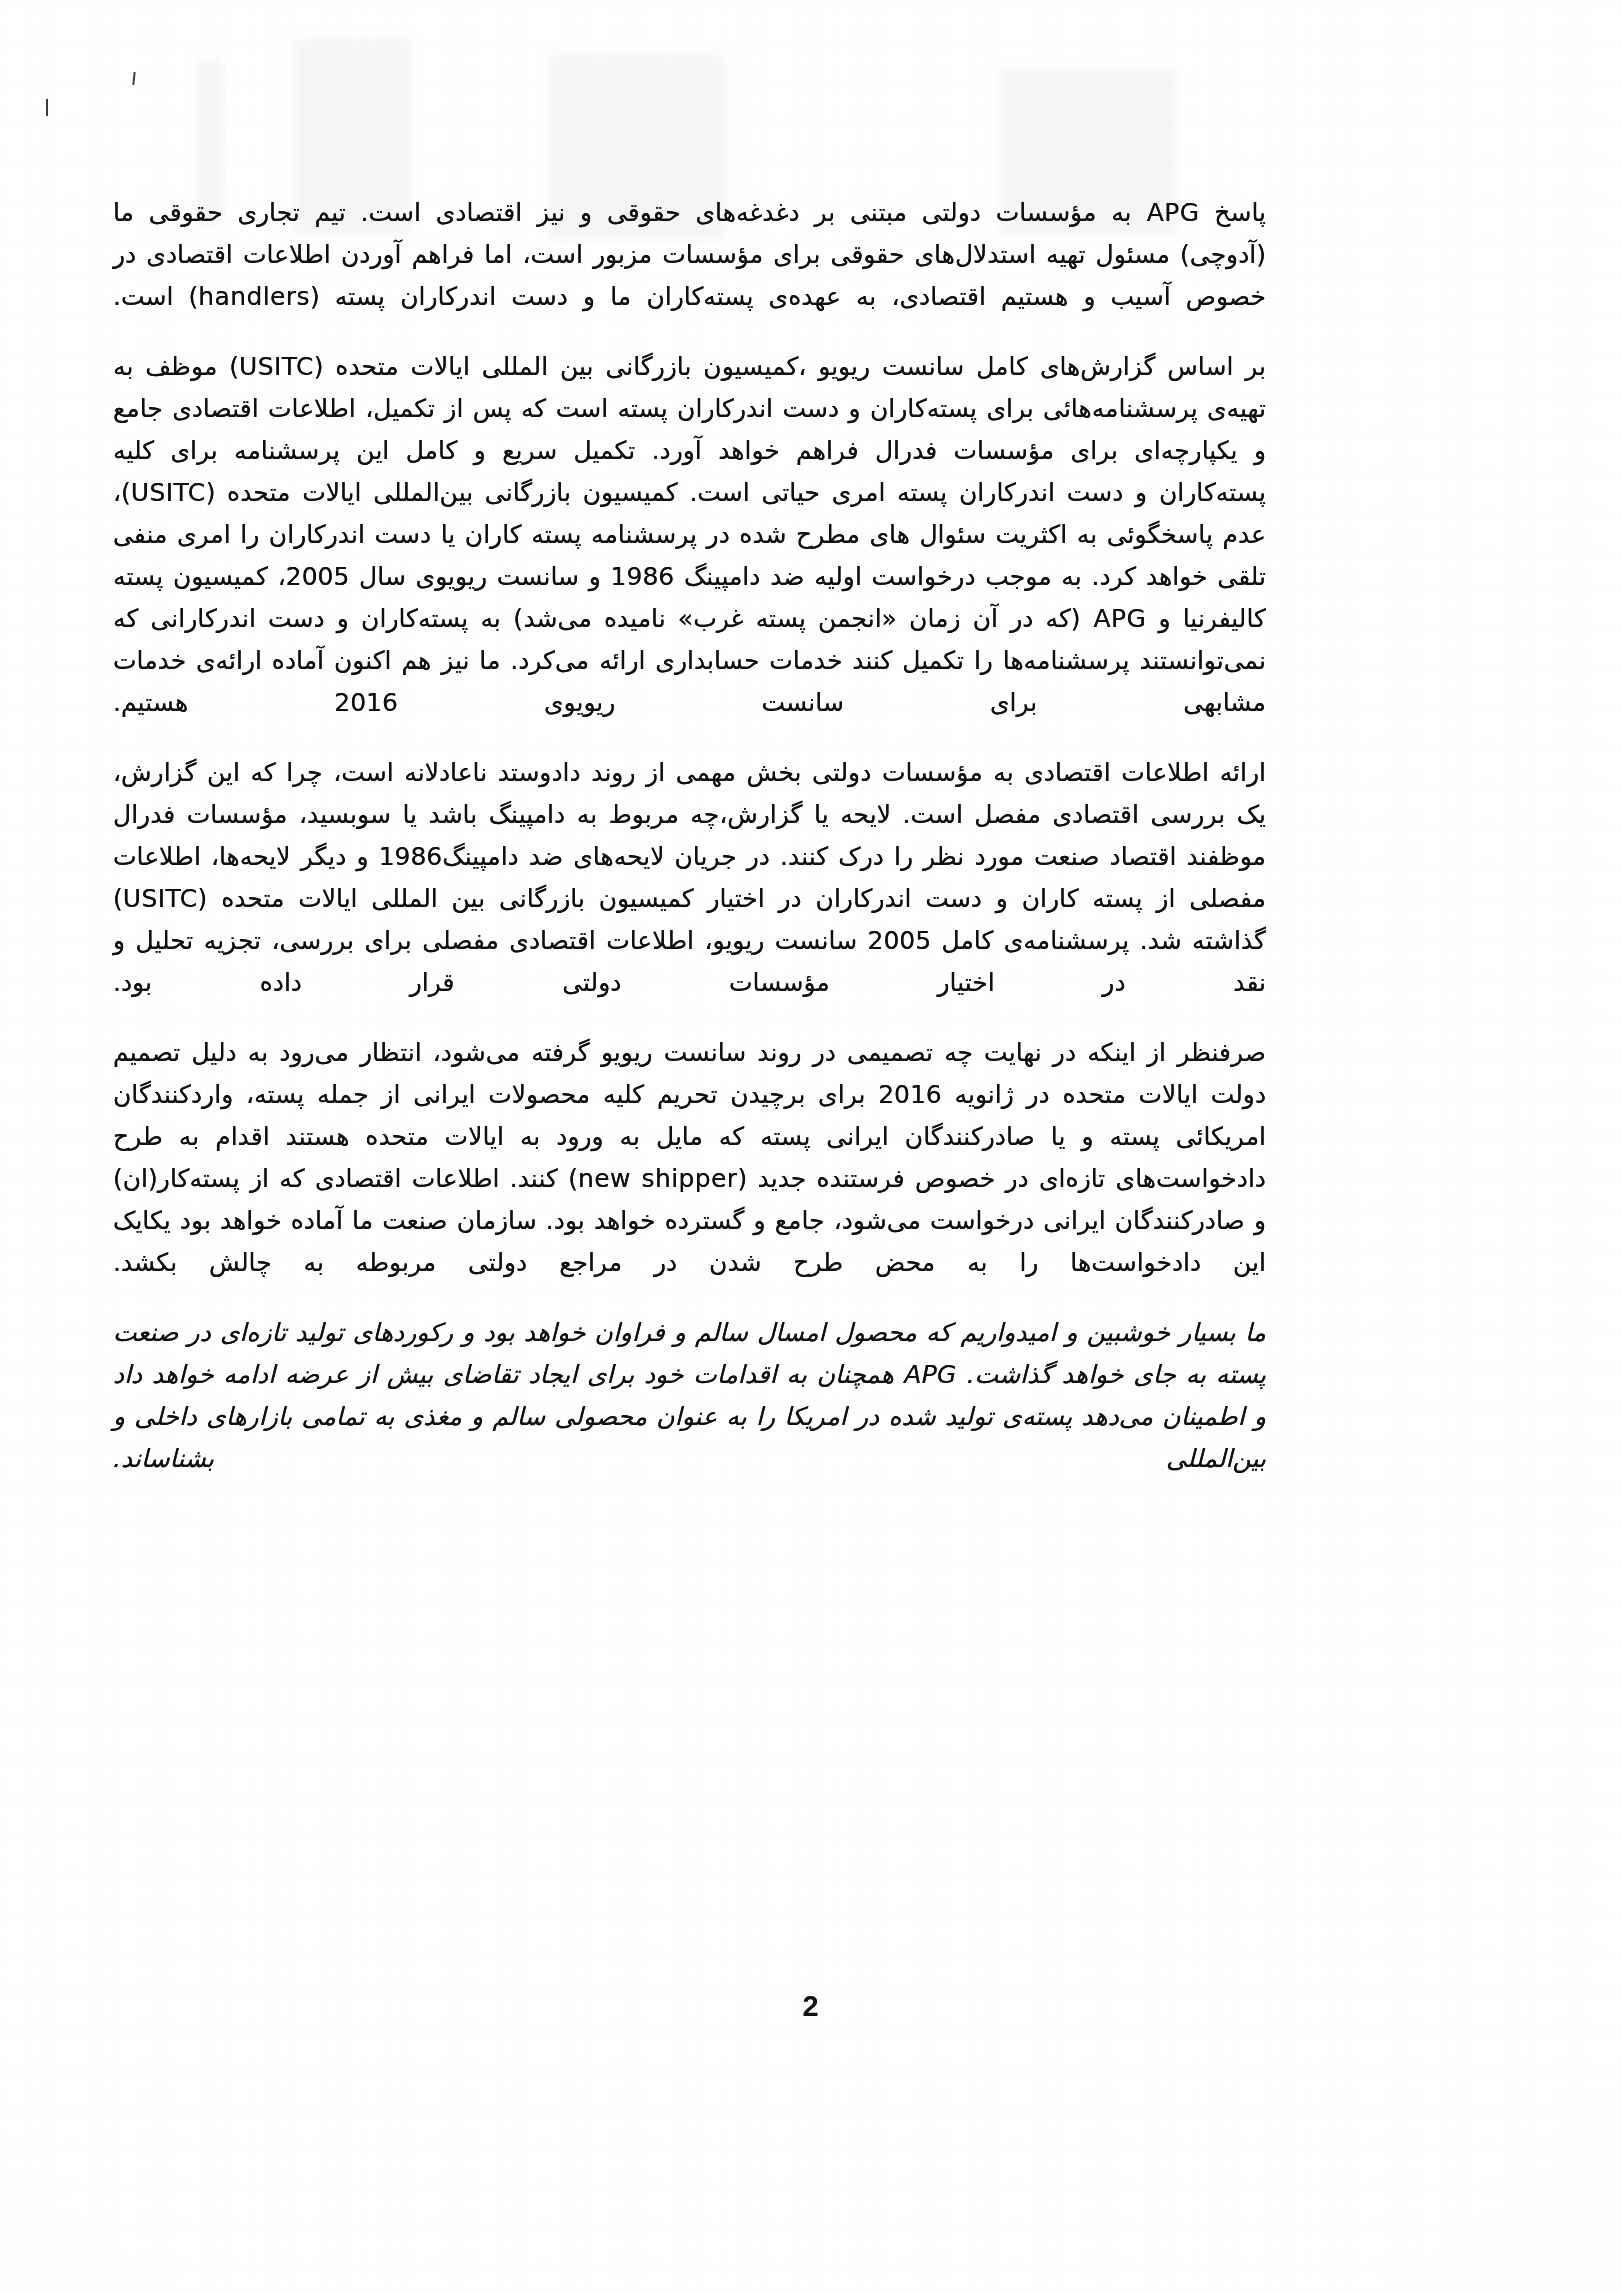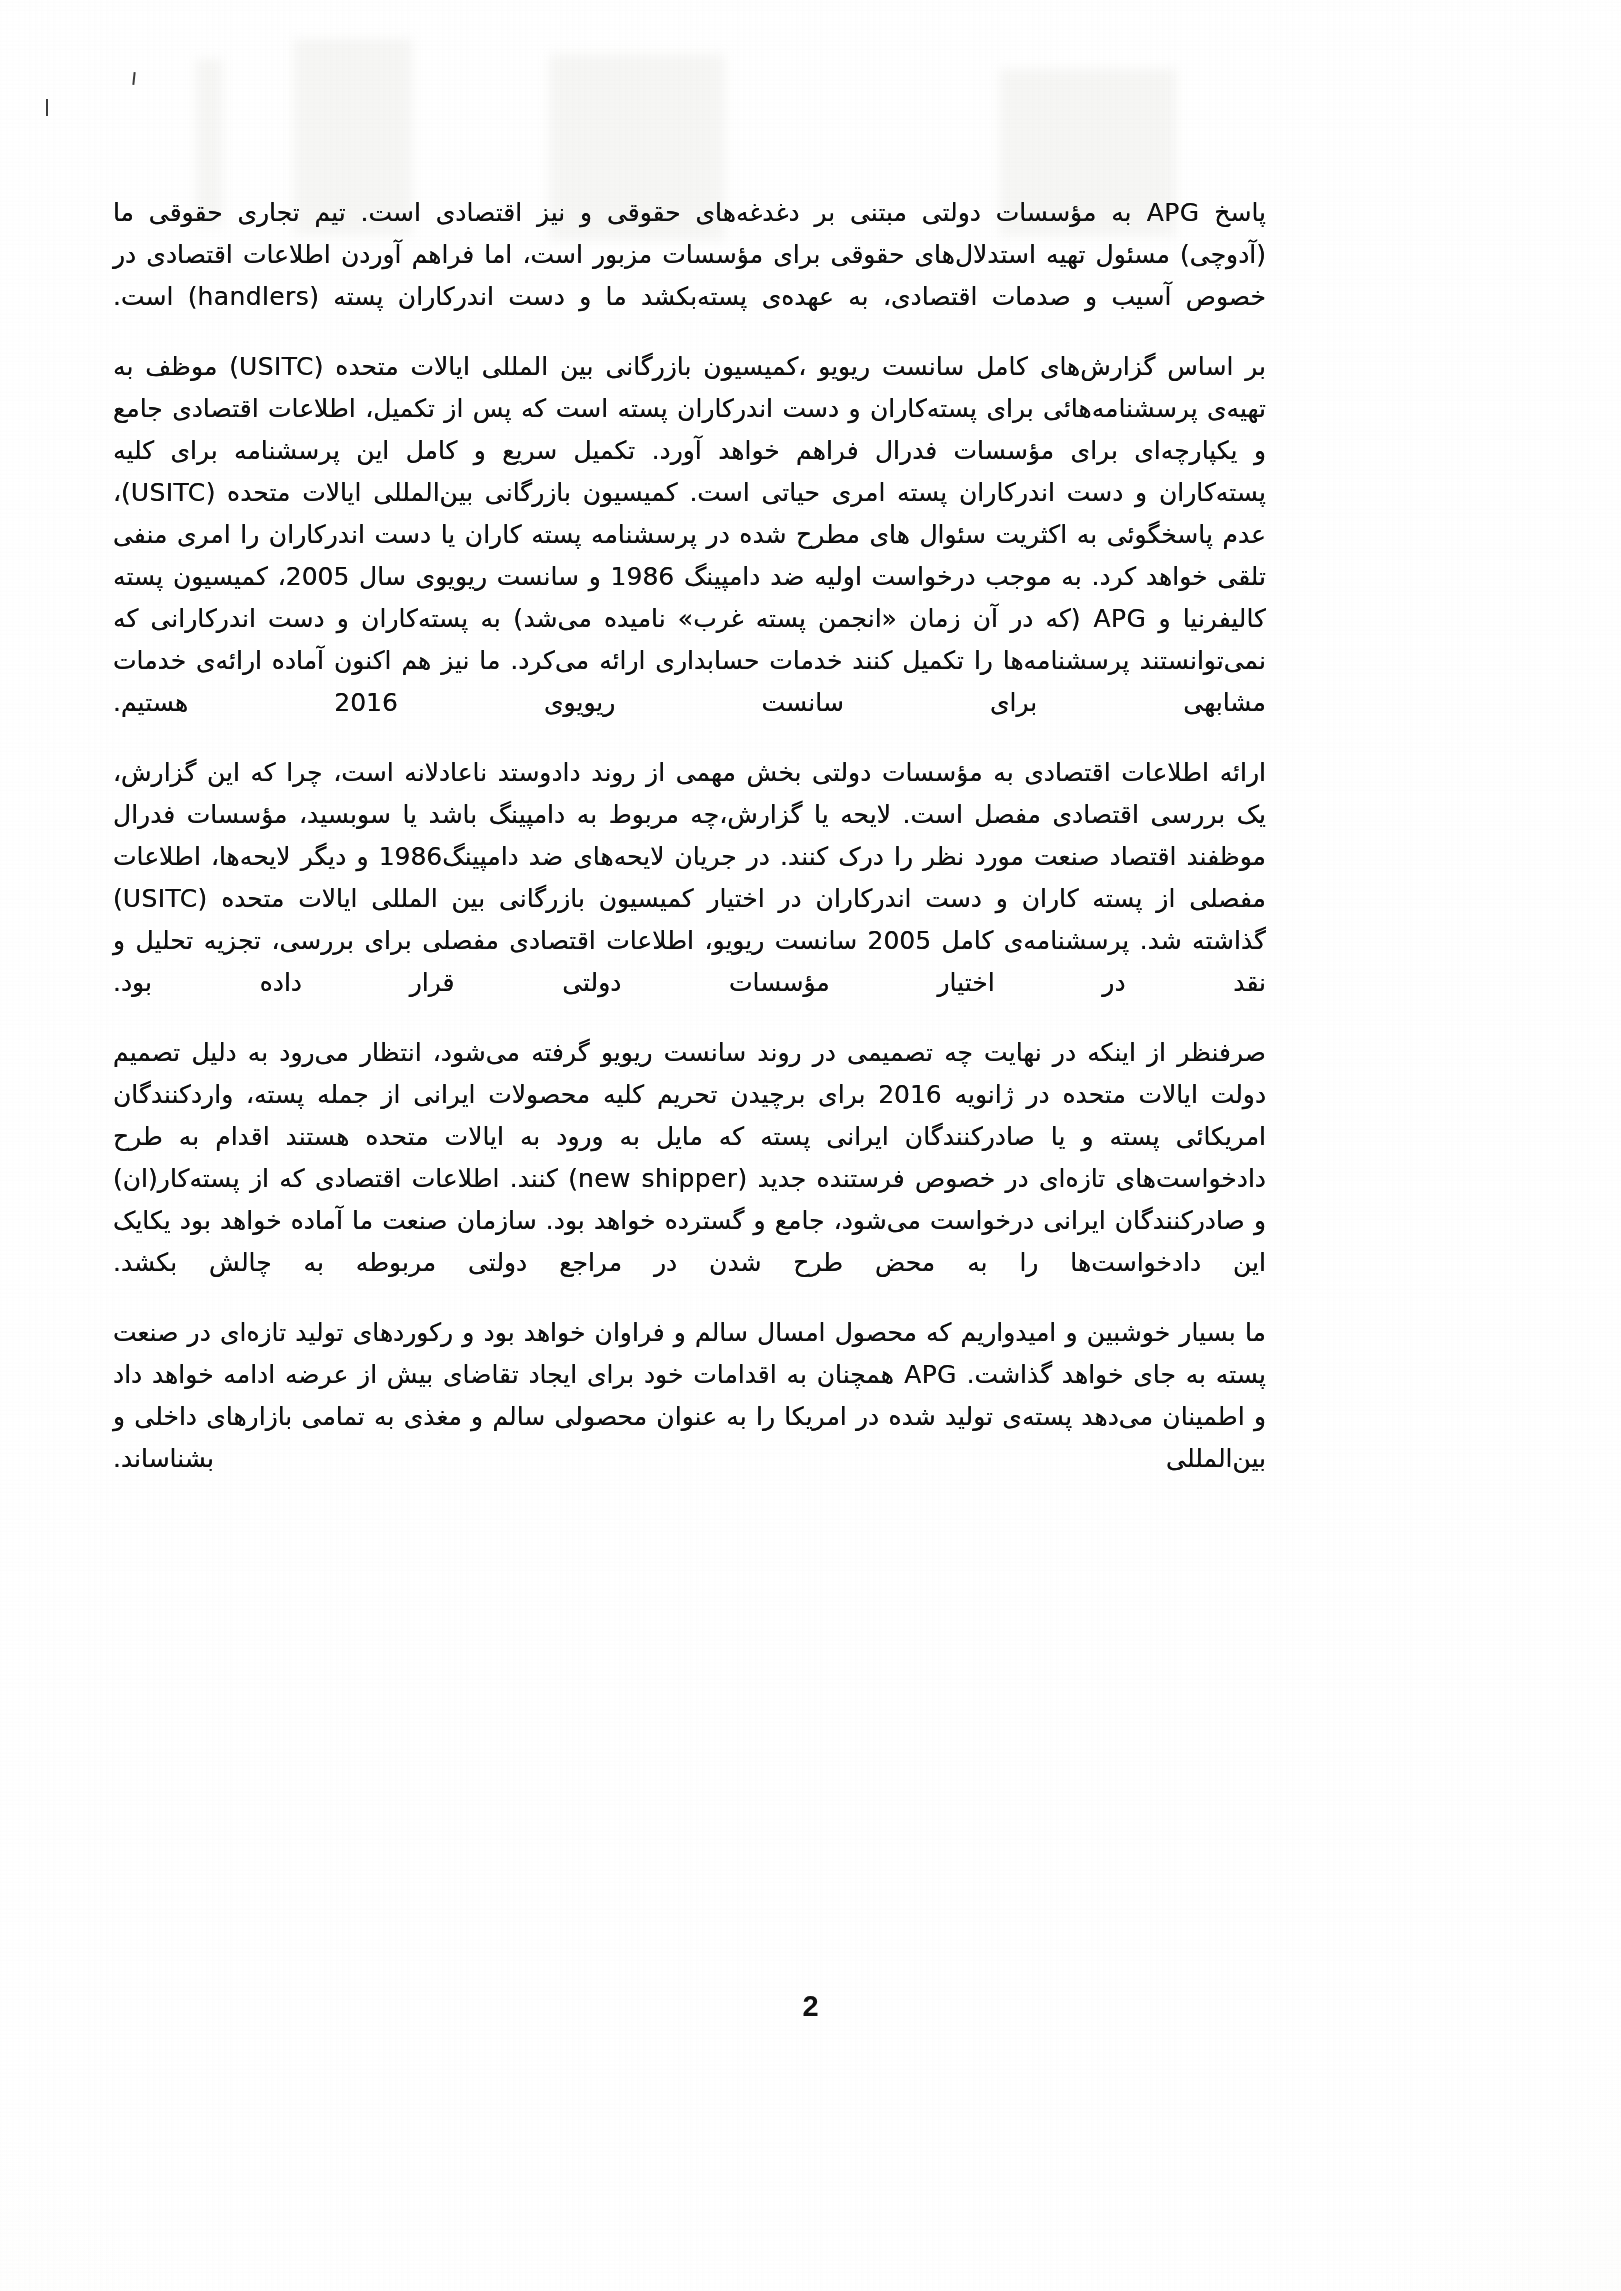--- a/index.html
+++ b/index.html
@@ -72,21 +72,21 @@
     -webkit-font-smoothing: none;
   }
 
   .para {
     margin: 0 0 28px 0;
     text-align: justify;
     text-align-last: justify;
     
     text-shadow: 0 0 0.4px rgba(0,0,0,0.85);
   }
-  .para:last-of-type { margin-bottom: 8px; }
+  .para:last-of-type { margin-bottom: 8px; font-style: italic; }
 
   .pagenum {
     position: absolute;
     left: 0;
     right: 0;
     top: 1990px;
     text-align: center;
     font-family: "Liberation Sans", "DejaVu Sans", sans-serif;
     font-size: 29px;
     font-weight: bold;
@@ -101,21 +101,21 @@
 
   <div class="scan-smudge smudge-a"></div>
   <div class="scan-smudge smudge-b"></div>
   <div class="scan-smudge smudge-c"></div>
   <div class="scan-smudge smudge-d"></div>
   <div class="tick tick-1"></div>
   <div class="tick tick-2"></div>
 
   <div class="textblock">
 
-    <p class="para" style="text-align-last: justify;">پاسخ APG به مؤسسات دولتی مبتنی بر دغدغه‌های حقوقی و نیز اقتصادی است. تیم تجاری حقوقی ما (آدوچی) مسئول تهیه استدلال‌های حقوقی برای مؤسسات مزبور است، اما فراهم آوردن اطلاعات اقتصادی در خصوص آسیب و صدمات اقتصادی، به عهده‌ی پسته‌بکشد ما و دست اندرکاران پسته (handlers) است.</p>
+    <p class="para" style="text-align-last: justify;">پاسخ APG به مؤسسات دولتی مبتنی بر دغدغه‌های حقوقی و نیز اقتصادی است. تیم تجاری حقوقی ما (آدوچی) مسئول تهیه استدلال‌های حقوقی برای مؤسسات مزبور است، اما فراهم آوردن اطلاعات اقتصادی در خصوص آسیب و هستیم اقتصادی، به عهده‌ی پسته‌کاران ما و دست اندرکاران پسته (handlers) است.</p>
 
     <p class="para" style="text-align-last: justify;">بر اساس گزارش‌های کامل سانست ریویو ،کمیسیون بازرگانی بین المللی ایالات متحده (USITC) موظف به تهیه‌ی پرسشنامه‌هائی برای پسته‌کاران و دست اندرکاران پسته است که پس از تکمیل، اطلاعات اقتصادی جامع و یکپارچه‌ای برای مؤسسات فدرال فراهم خواهد آورد. تکمیل سریع و کامل این پرسشنامه برای کلیه پسته‌کاران و دست اندرکاران پسته امری حیاتی است. کمیسیون بازرگانی بین‌المللی ایالات متحده (USITC)، عدم پاسخگوئی به اکثریت سئوال های مطرح شده در پرسشنامه پسته کاران یا دست اندرکاران را امری منفی تلقی خواهد کرد. به موجب درخواست اولیه ضد دامپینگ 1986 و سانست ریویوی سال 2005، کمیسیون پسته کالیفرنیا و APG (که در آن زمان «انجمن پسته غرب» نامیده می‌شد) به پسته‌کاران و دست اندرکارانی که نمی‌توانستند پرسشنامه‌ها را تکمیل کنند خدمات حسابداری ارائه می‌کرد. ما نیز هم اکنون آماده ارائه‌ی خدمات مشابهی برای سانست ریویوی 2016 هستیم.</p>
 
     <p class="para" style="text-align-last: justify;">ارائه اطلاعات اقتصادی به مؤسسات دولتی بخش مهمی از روند دادوستد ناعادلانه است، چرا که این گزارش، یک بررسی اقتصادی مفصل است. لایحه یا گزارش،چه مربوط به دامپینگ باشد یا سوبسید، مؤسسات فدرال موظفند اقتصاد صنعت مورد نظر را درک کنند. در جریان لایحه‌های ضد دامپینگ1986 و دیگر لایحه‌ها، اطلاعات مفصلی از پسته کاران و دست اندرکاران در اختیار کمیسیون بازرگانی بین المللی ایالات متحده (USITC) گذاشته شد. پرسشنامه‌ی کامل 2005 سانست ریویو، اطلاعات اقتصادی مفصلی برای بررسی، تجزیه تحلیل و نقد در اختیار مؤسسات دولتی قرار داده بود.</p>
 
     <p class="para" style="text-align-last: justify;">صرفنظر از اینکه در نهایت چه تصمیمی در روند سانست ریویو گرفته می‌شود، انتظار می‌رود به دلیل تصمیم دولت ایالات متحده در ژانویه 2016 برای برچیدن تحریم کلیه محصولات ایرانی از جمله پسته، واردکنندگان امریکائی پسته و یا صادرکنندگان ایرانی پسته که مایل به ورود به ایالات متحده هستند اقدام به طرح دادخواست‌های تازه‌ای در خصوص فرستنده جدید (new shipper) کنند. اطلاعات اقتصادی که از پسته‌کار(ان) و صادرکنندگان ایرانی درخواست می‌شود، جامع و گسترده خواهد بود. سازمان صنعت ما آماده خواهد بود یکایک این دادخواست‌ها را به محض طرح شدن در مراجع دولتی مربوطه به چالش بکشد.</p>
 
     <p class="para" style="text-align-last: justify;">ما بسیار خوشبین و امیدواریم که محصول امسال سالم و فراوان خواهد بود و رکوردهای تولید تازه‌ای در صنعت پسته به جای خواهد گذاشت. APG همچنان به اقدامات خود برای ایجاد تقاضای بیش از عرضه ادامه خواهد داد و اطمینان می‌دهد پسته‌ی تولید شده در امریکا را به عنوان محصولی سالم و مغذی به تمامی بازارهای داخلی و بین‌المللی بشناساند.</p>
 
   </div>

